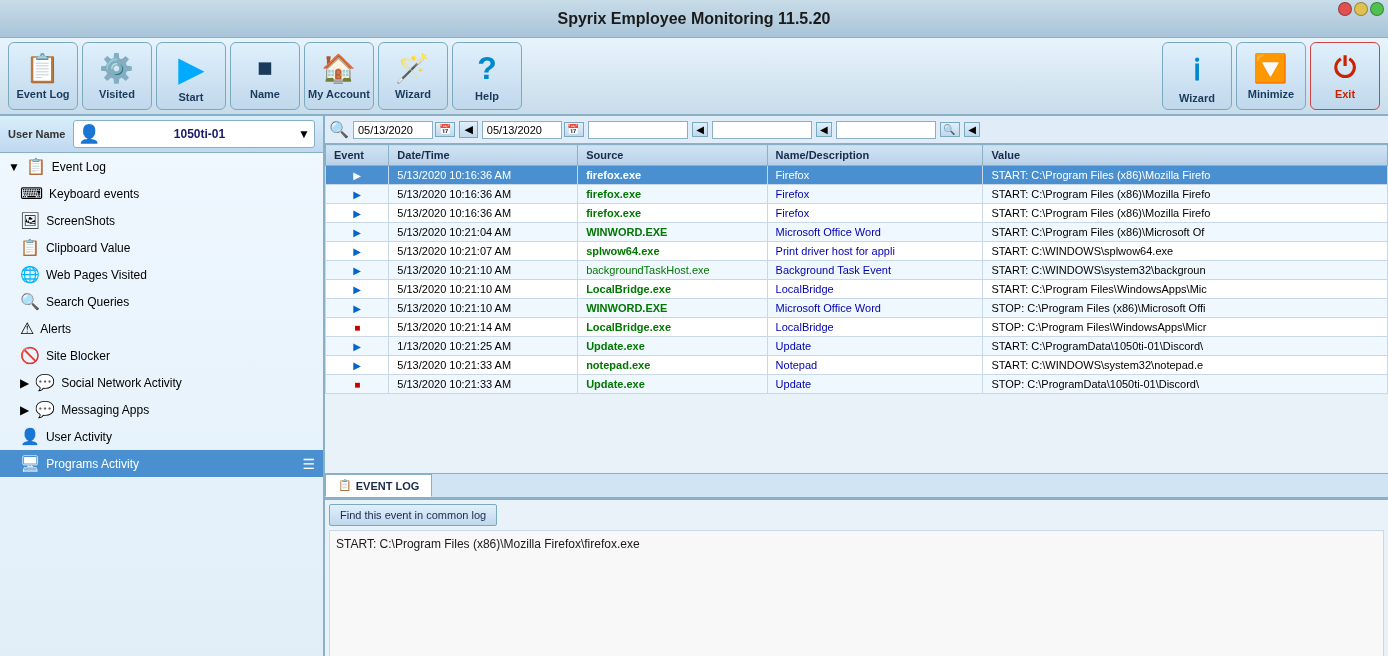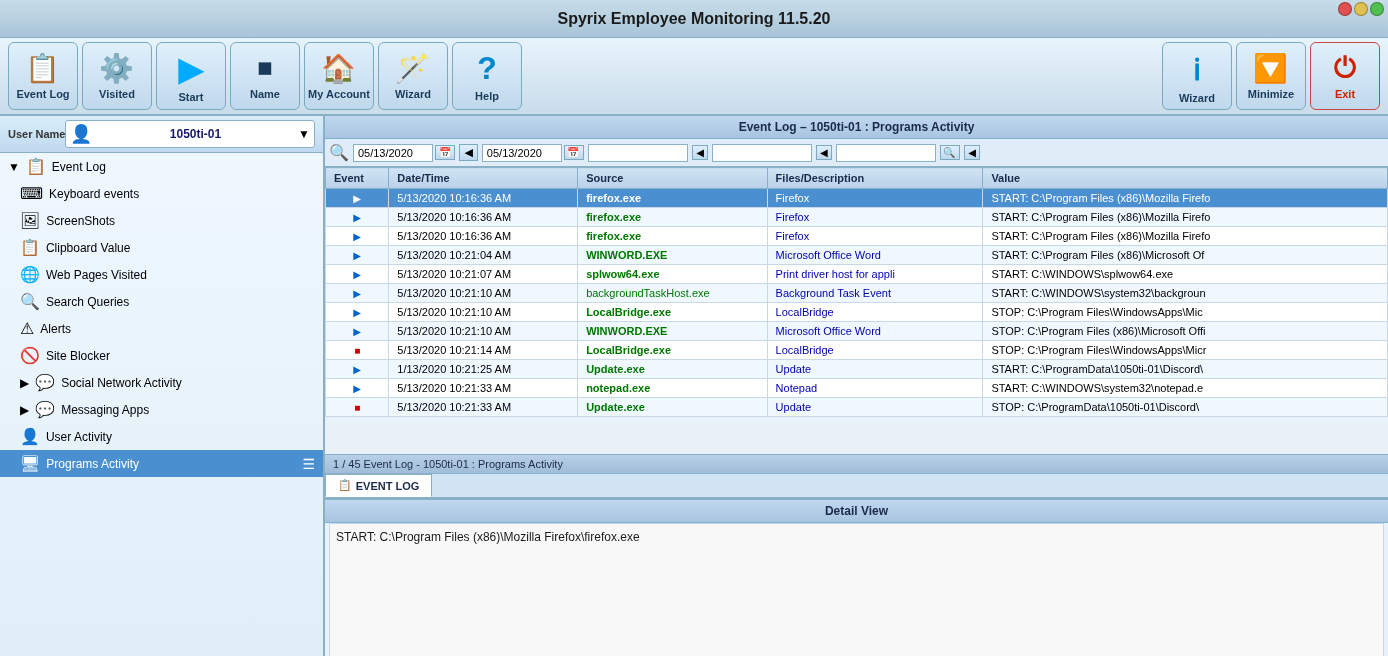--- a/index.html
+++ b/index.html
@@ -77,20 +77,21 @@
       display: flex;
       flex-direction: column;
       overflow-y: auto;
     }
     .user-bar {
       display: flex;
       align-items: center;
       padding: 4px 8px;
       background: linear-gradient(to bottom, #d8eefa, #c0d8f0);
       border-bottom: 1px solid #8ab0c8;
+      gap: 8px;
     }
     .user-label {
       font-size: 11px;
       color: #333;
       font-weight: bold;
     }
     .user-select {
       flex: 1;
       display: flex;
       align-items: center;
@@ -428,21 +429,20 @@
     <div class="tree-item level1 selected" style="background:#4a90d0; color:white;">
       <span class="tree-icon">🖥</span>
       <span>Programs Activity</span>
       <span style="margin-left:auto; font-size:14px;">☰</span>
     </div>
   </div>
 
   <div class="content">
 
     <div class="event-log-panel">
-      <div class="panel-header">Event Log – 1050ti-01 : Programs Activity</div>
 
       <div class="table-controls">
         <span style="font-size:16px; color:#666;">🔍</span>
         <div class="date-input">
           <input type="text" class="date-field" value="05/13/2020" style="">
           <button class="cal-btn">📅</button>
         </div>
         <button class="arrow-btn">◀</button>
         <div class="date-input">
           <input type="text" class="date-field" value="05/13/2020" style="">
@@ -457,21 +457,21 @@
         <button class="cal-btn">◀</button>
       </div>
 
       <div class="table-wrapper">
         <table>
           <thead>
             <tr>
               <th class="col-event">Event</th>
               <th class="col-datetime">Date/Time</th>
               <th class="col-source">Source</th>
-              <th class="col-title">Files/Description</th>
+              <th class="col-title">Name/Description</th>
               <th class="col-value">Value</th>
             </tr>
           </thead>
           <tbody id="event-table-body">
           <tr class="selected-row" style="background: rgb(74, 144, 208); color: white;">
     <td class="col-event" style="text-align:center;"><span style="color:white; font-size:10px;">▶</span></td>
     <td class="col-datetime">5/13/2020 10:16:36 AM</td>
     <td class="col-source" style="color:white; font-weight:bold;">firefox.exe</td>
     <td class="col-title" style="color:white;">Firefox</td>
     <td class="col-value">START: C:\Program Files (x86)\Mozilla Firefo</td>
@@ -509,21 +509,21 @@
     <td class="col-datetime">5/13/2020 10:21:10 AM</td>
     <td class="col-source" style="color:#007700; font-weight:normal;">backgroundTaskHost.exe</td>
     <td class="col-title" style="color:#0000aa;">Background Task Event</td>
     <td class="col-value">START: C:\WINDOWS\system32\backgroun</td>
   </tr>
               <tr>
     <td class="col-event" style="text-align:center;"><span style="color:#0066cc; font-size:10px;">▶</span></td>
     <td class="col-datetime">5/13/2020 10:21:10 AM</td>
     <td class="col-source" style="color:#007700; font-weight:bold;">LocalBridge.exe</td>
     <td class="col-title" style="color:#0000aa;">LocalBridge</td>
-    <td class="col-value">STOP: C:\Program Files\WindowsApps\Mic</td>
+    <td class="col-value">START: C:\Program Files\WindowsApps\Mic</td>
   </tr>
               <tr>
     <td class="col-event" style="text-align:center;"><span style="color:#0066cc; font-size:10px;">▶</span></td>
     <td class="col-datetime">5/13/2020 10:21:10 AM</td>
     <td class="col-source" style="color:#007700; font-weight:bold;">WINWORD.EXE</td>
     <td class="col-title" style="color:#0000aa;">Microsoft Office Word</td>
     <td class="col-value">STOP: C:\Program Files (x86)\Microsoft Offi</td>
   </tr>
               <tr>
     <td class="col-event" style="text-align:center;"><span style="color:#cc0000; font-size:10px;">■</span></td>
@@ -550,29 +550,28 @@
     <td class="col-event" style="text-align:center;"><span style="color:#cc0000; font-size:10px;">■</span></td>
     <td class="col-datetime">5/13/2020 10:21:33 AM</td>
     <td class="col-source" style="color:#007700; font-weight:bold;">Update.exe</td>
     <td class="col-title" style="color:#0000aa;">Update</td>
     <td class="col-value">STOP: C:\ProgramData\1050ti-01\Discord\</td>
   </tr>
             </tbody>
         </table>
       </div>
 
-      <div class="status-bar">1 / 45    Event Log - 1050ti-01 : Programs Activity</div>
 
       <div class="tab-bar">
         <div class="tab active">
           <span>📋</span>
           <span>EVENT LOG</span>
         </div>
       </div>
     </div>
 
     <div class="detail-panel">
-      <div class="detail-header">Detail View</div>
+      <button class="detail-find-btn">Find this event in common log</button>
       <div class="detail-content">START: C:\Program Files (x86)\Mozilla Firefox\firefox.exe</div>
     </div>
 
   </div>
 </div>
 
 </body></html>

